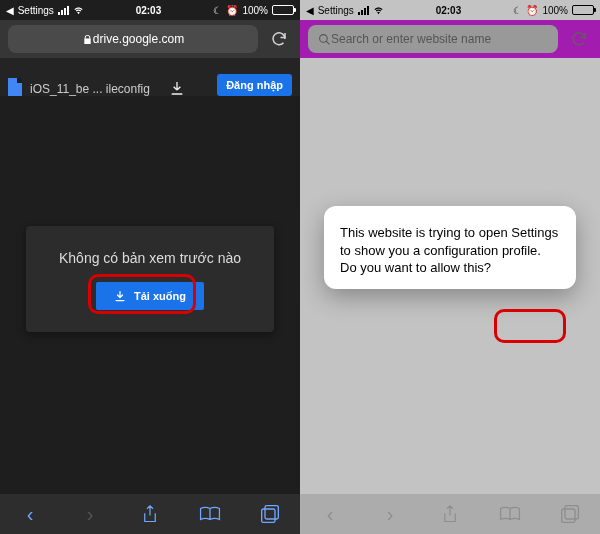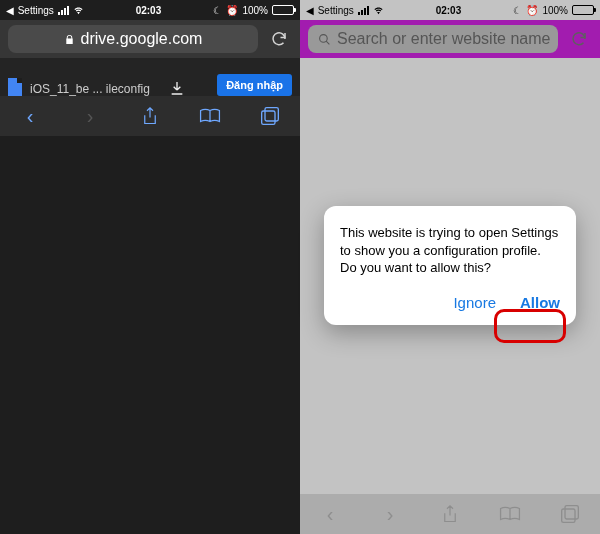--- a/index.html
+++ b/index.html
@@ -32,21 +32,21 @@
   .battery-fill { background: currentColor; height: 100%; width: 100%; border-radius:1px;}
 
   
   .urlbar-row {
     height: 38px; display:flex; align-items:center; gap:8px; padding: 0 8px;
   }
   .urlbar-left-bg { background:#363636; }
   .urlbar-right-bg { background:#a21caf; }
   .urlfield {
     flex:1; height:28px; border-radius:8px; display:flex; align-items:center; justify-content:center;
-    gap:6px; font-size:16px;
+    gap:0; font-size:12px;
   }
   .urlfield-left { background:#4a4a4a; color:#fff; }
   .urlfield-right { background:#999; color:#555; justify-content:flex-start; padding-left:10px;}
   .reload-btn { width:26px; height:26px; color:#d4d4d4; display:flex; align-items:center; justify-content:center;}
   .phone-right .reload-btn { color:#5f5f5f; }
 
   
   .drive-bar {
     height: 38px; background:#242424; display:flex; align-items:flex-end; gap:8px; padding:0 8px;
     color:#ccc; font-size:12px;
@@ -149,20 +149,32 @@
     <span class="file-ic"></span>
     <span class="filename">iOS_11_be ... ileconfig</span>
     <span class="dl-ic">
       <svg width="16" height="16" viewBox="0 0 24 24" fill="currentColor">
           <path d="M12 3v12m0 0l-5-5m5 5l5-5M4 21h16" stroke="currentColor" stroke-width="2" fill="none"></path>
         </svg>
     </span>
     <span class="signin-btn">Đăng nhập</span>
   </div>
 
+  <div class="content">
+    <div class="drive-card">
+      <div class="drive-card-title">Không có bản xem trước nào</div>
+      <div class="download-btn">
+        <svg width="12" height="12" viewBox="0 0 24 24" fill="currentColor">
+            <path d="M12 3v12m0 0l-5-5m5 5l5-5M4 21h16" stroke="currentColor" stroke-width="2.5" fill="none" stroke-linecap="round"></path>
+          </svg>
+        <span>Tải xuống</span>
+      </div>
+    </div>
+    <div class="hl-red hl-dl"></div>
+  </div>
 
   <div class="bottombar bb-left">
     <div class="bb-ic">
         <span class="chev">‹</span>
       </div>
     <div class="bb-ic disabled">
         <span class="chev">›</span>
       </div>
     <div class="bb-ic">
       <svg width="18" height="20" viewBox="0 0 24 26" fill="none" stroke="currentColor" stroke-width="1.6">
@@ -219,24 +231,20 @@
       <svg width="18" height="18" viewBox="0 0 24 24" fill="none" stroke="currentColor" stroke-width="2">
           <path d="M20 12a8 8 0 10-2 5"></path>
           <path d="M20 4v6h-6"></path>
         </svg>
     </div>
   </div>
 
   <div class="content">
     <div class="ios-alert">
       <div>This website is trying to open Settings to show you a configuration profile. Do you want to allow this?</div>
-      <div class="ios-actions">
-        <span class="ios-ignore">Ignore</span>
-        <span class="ios-allow">Allow</span>
-      </div>
     </div>
     <div class="hl-red hl-allow"></div>
   </div>
 
   <div class="bottombar bb-right">
     <div class="bb-ic">
         <span class="chev">‹</span>
       </div>
     <div class="bb-ic">
         <span class="chev">›</span>

